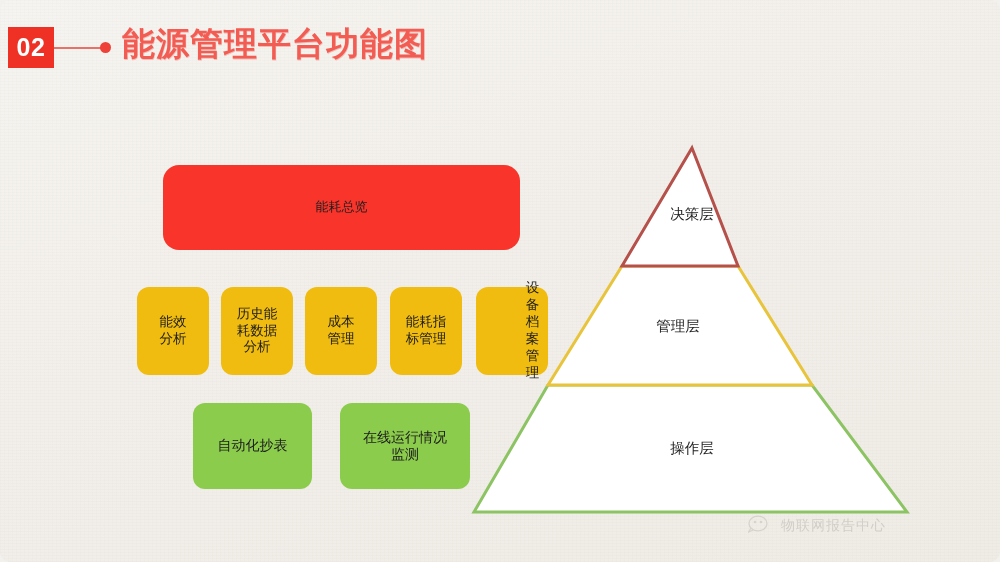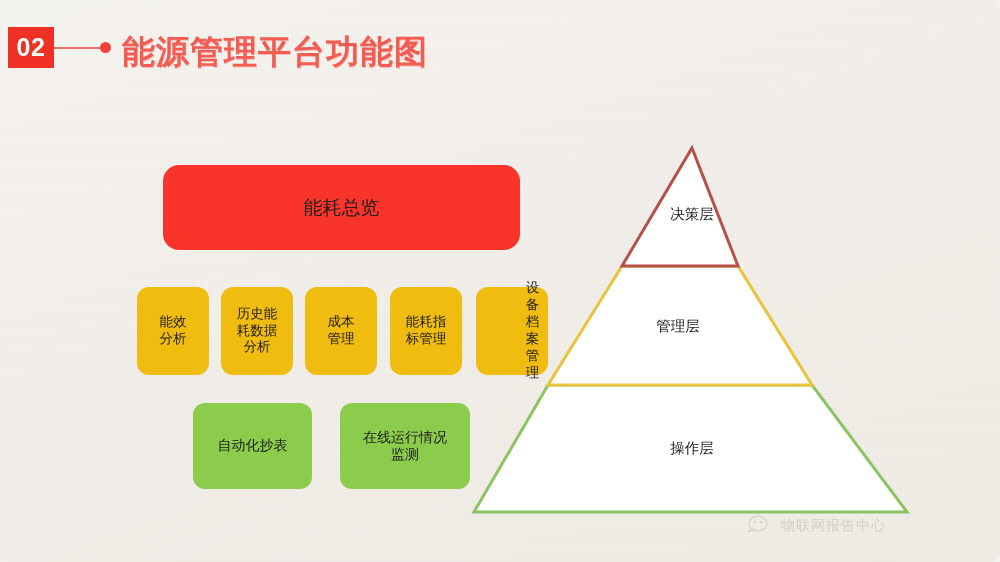--- a/index.html
+++ b/index.html
@@ -52,21 +52,21 @@
   }
   .connector-dot {
     position: absolute;
     left: 100px; top: 42px;
     width: 11px; height: 11px;
     border-radius: 50%;
     background: #ee4238;
   }
   .slide-title {
     position: absolute;
-    left: 122px; top: 30px;
+    left: 122px; top: 22px;
     font-size: 33px;
     font-weight: bold;
     color: #f25c52;
     letter-spacing: 1px;
     white-space: nowrap;
     text-shadow: 0.5px 0.5px 0 rgba(242,92,82,0.35);
   }
 
   
   .fbox {
@@ -79,21 +79,21 @@
     color: #1c1c1c;
     line-height: 1.25;
     box-sizing: border-box;
     padding: 2px 4px;
   }
   .fbox-overview {
     left: 163px; top: 165px;
     width: 357px; height: 85px;
     background: #f9342a;
     border-radius: 16px;
-    font-size: 19px;
+    font-size: 13px;
     color: #231f20;
   }
   .fbox-yellow {
     background: #f0bc10;
     font-size: 13.5px;
     width: 72px; height: 88px;
     top: 287px;
   }
   .fbox-green {
     background: #8ccc4d;

